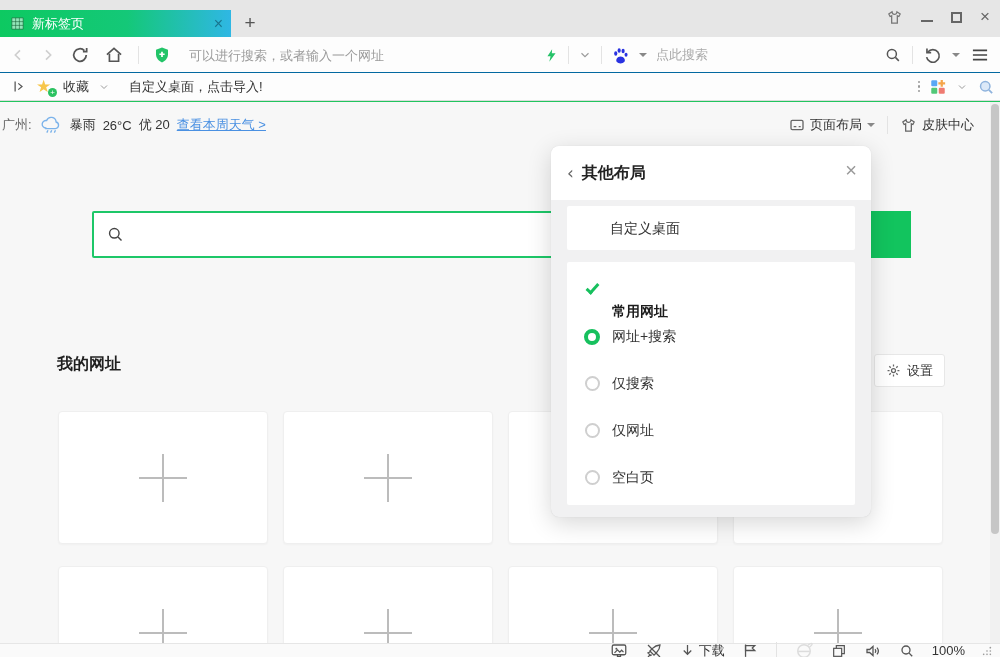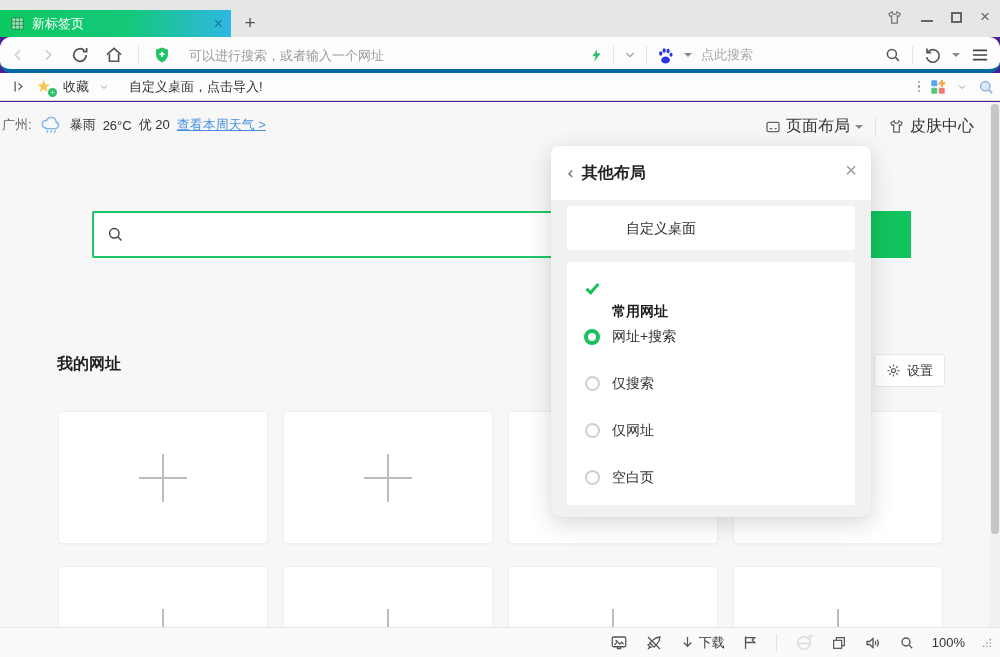--- a/index.html
+++ b/index.html
@@ -1,37 +1,37 @@
 <!DOCTYPE html>
 <html><head>
 <meta charset="utf-8">
 <style>
   * { margin:0; padding:0; box-sizing:border-box; }
   html,body { width:1000px; height:657px; }
   body { font-family:"Liberation Sans","DejaVu Sans",sans-serif; background:#e6e6e6; overflow:hidden; }
-  .window { position:relative; width:1000px; height:657px; overflow:hidden; background:#4c1d95; }
+  .window { position:relative; width:1000px; height:657px; overflow:hidden; background:#22c55e; }
 
   
   .tabbar { position:absolute; top:0; left:0; width:100%; height:37px; background:#e6e6e6; }
   .tab { position:absolute; left:0; top:10px; width:231px; height:27px;
          background:linear-gradient(90deg,#0dc961 0%,#14c878 55%,#2fb7e4 100%);
          display:flex; align-items:center; padding:0 8px 0 10px; }
   .tab-title { color:#fff; font-size:13px; margin-left:7px; flex:1; white-space:nowrap; overflow:hidden; }
   .tab-close { color:rgba(10,60,80,.55); font-size:16px; line-height:16px; cursor:default; }
   .newtab { position:absolute; left:239px; top:12px; width:22px; height:22px; color:#555;
             font-size:19px; line-height:21px; text-align:center; }
   .win-controls { position:absolute; right:10px; top:8px; display:flex; align-items:center; gap:18px; height:18px; }
   .wc-min { width:12px; height:1px; border-bottom:2px solid #666; margin-top:8px; }
   .wc-max { width:11px; height:11px; border:2px solid #666; }
   .wc-close { font-size:17px; color:#666; line-height:14px; }
 
   
-  .navbar { position:absolute; top:37px; left:0; width:100%; height:36px; background:#fdfdfd; border-bottom:4px solid #0369a1;border-radius:11px; }
+  .navbar { position:absolute; top:37px; left:0; width:100%; height:36px; background:#fdfdfd; border-bottom:1px solid #0369a1; }
   .nav-left { position:absolute; left:10px; top:0; height:36px; display:flex; align-items:center; gap:14px; }
-  .nav-mid { position:absolute; left:589px; top:0; height:36px; display:flex; align-items:center; gap:9px; }
+  .nav-mid { position:absolute; left:544px; top:0; height:36px; display:flex; align-items:center; gap:9px; }
   .nav-right { position:absolute; right:10px; top:0; height:36px; display:flex; align-items:center; gap:10px; }
   .vsep { width:1px; height:18px; background:#e3e3e3; }
   .addr-input { border:none; outline:none; width:330px; font-size:13px; color:#333; background:transparent; margin-left:4px; }
   .addr-input::placeholder { color:#9b9b9b; }
   .quick-search-label { color:#a9a9a9; font-size:13px; }
   .caret { width:0; height:0; border:4px solid transparent; border-top-color:#888; margin-top:4px; }
 
   
   .bmbar { position:absolute; top:73px; left:0; width:100%; height:28px; background:#fdfdfd; border-bottom:1px solid #dcdcdc; }
   .bm-left { position:absolute; left:12px; top:0; height:27px; display:flex; align-items:center; gap:9px; }
@@ -43,21 +43,21 @@
   .star-badge { position:absolute; right:-3px; bottom:-1px; width:9px; height:9px; background:#2bc261; border-radius:50%;
                 color:#fff; font-size:8px; line-height:9px; text-align:center; }
   .dots-v { display:flex; flex-direction:column; gap:2px; }
   .dots-v i { width:2.5px; height:2.5px; background:#9a9a9a; border-radius:50%; }
 
   
   .page { position:absolute; top:102px; left:0; width:100%; height:555px; background:#f7f7f7; overflow:hidden; }
   .weather { position:absolute; left:2px; top:13px; display:flex; align-items:center; gap:7px; font-size:13px; color:#333;text-align:center; }
   .weather .city { color:#666; }
   .weather-link { color:#4a90e2; text-decoration:underline; }
-  .top-right-tools { position:absolute; right:26px; top:14px; display:flex; align-items:center; gap:12px; font-size:16px; color:#333; }
+  .top-right-tools { position:absolute; right:26px; top:14px; display:flex; align-items:center; gap:12px; font-size:13px; color:#333; }
   .tool-btn { display:flex; align-items:center; gap:5px; }
 
   .searchbox { position:absolute; left:92px; top:109px; width:719px; height:47px; background:#fff;
                border:2px solid #1dc768; border-radius:2px; display:flex; align-items:center; padding:0 12px; }
   .searchbox input { border:none; outline:none; flex:1; font-size:15px; margin-left:8px; background:transparent; }
   .search-btn { position:absolute; left:811px; top:109px; width:100px; height:47px; background:#12c45e; border:none; }
 
   .sites-heading { position:absolute; left:57px; top:252px; font-size:16px; font-weight:bold; color:#1f1f1f; }
   .settings-btn { position:absolute; left:874px; top:252px; width:71px; height:33px; background:#fff;
                   border:1px solid #e7e7e7; border-radius:3px; display:flex; align-items:center; justify-content:center;
@@ -73,33 +73,33 @@
   .scroll-thumb { position:absolute; right:1px; top:2px; width:8px; height:430px; background:#c6c6c6; border-radius:4px; }
 
   
   .popup { position:absolute; left:551px; top:146px; width:320px; height:371px; background:#f1f1f2; border-radius:8px;
            overflow:hidden; box-shadow:0 6px 24px rgba(0,0,0,0.16), 0 0 1px rgba(0,0,0,0.15); z-index:50; }
   .popup-header { height:54px; background:#fff; display:flex; align-items:center; padding:0 16px; position:relative; }
   .popup-back { color:#666; font-size:17px; margin-right:8px; font-family:"DejaVu Sans",sans-serif; }
   .popup-title { font-size:16px; font-weight:bold; color:#222; }
   .popup-close { position:absolute; right:14px; top:14px; color:#999; font-size:20px; line-height:20px; }
   .popup-card { background:#fff; margin:0 16px; border-radius:2px; }
-  .custom-row { margin-top:6px; height:44px; line-height:44px; padding-left:59px; font-size:14px; color:#333; }
+  .custom-row { margin-top:6px; height:44px; line-height:44px; padding-left:43px; font-size:14px; color:#333; }
   .options-card { margin-top:12px; padding:4px 0; }
   .opt { height:47px; display:flex; align-items:center; padding-left:17px; }
   .opt-label { font-size:14px; color:#333; margin-left:12px; }
   .opt.checked .opt-label { font-weight:bold; color:#1c1c1c;margin-top:44px; }
   .icon-slot { width:16px; height:16px; display:flex; align-items:center; justify-content:center; }
   .check-mark { width:7px; height:13px; border-right:3px solid #17c05e; border-bottom:3px solid #17c05e;
                 transform:rotate(42deg); margin-top:-4px; }
   .radio-on { width:16px; height:16px; border:4.5px solid #17c05e; border-radius:50%; background:#fff; }
   .radio-off { width:15px; height:15px; border:2px solid #cfcfcf; border-radius:50%; background:#fff; }
 
   
-  .statusbar { position:absolute; bottom:0; left:0; width:100%; height:30px; background:#fafafa;
+  .statusbar { position:absolute; bottom:0; left:0; width:100%; height:14px; background:#fafafa;
                border-top:1px solid #e6e6e6; z-index:70; display:flex; align-items:center; justify-content:flex-end;
                gap:17px; padding-right:8px; font-size:13px; color:#333; }
   .sb-item { display:flex; align-items:center; gap:4px; }
   svg { display:block; }
 </style>
 </head>
 <body>
 
 <div class="window">
 

